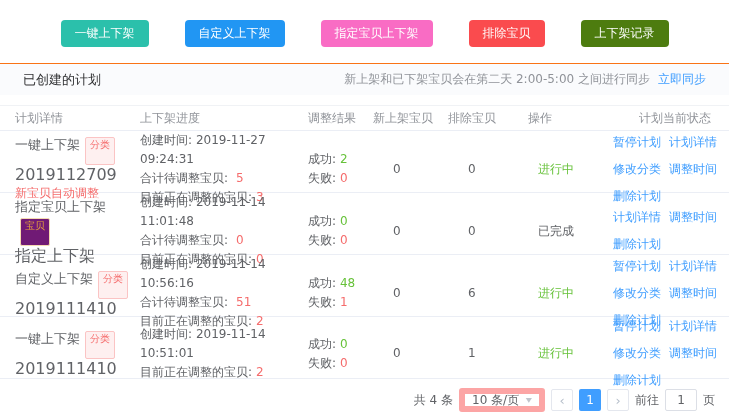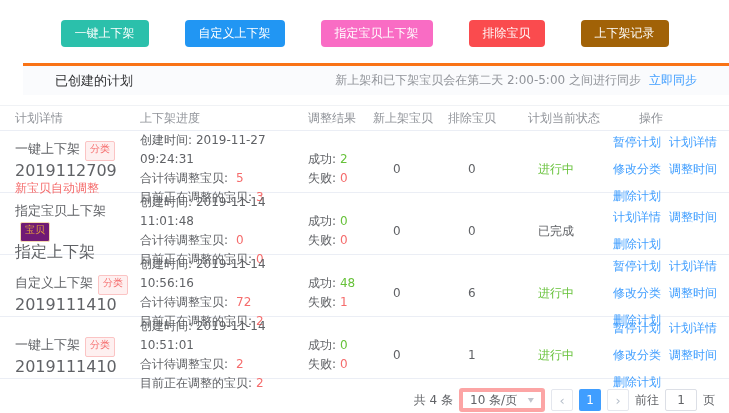--- a/index.html
+++ b/index.html
@@ -13,67 +13,67 @@
   
   .toolbar { display: flex; justify-content: center; gap: 36px; padding: 20px 0 16px; }
   .btn {
     height: 27px; line-height: 27px; padding: 0 14px; min-width: 76px;
     border: none; border-radius: 4px; color: #fff; font-size: 12px;
     cursor: pointer; text-align: center; font-family: inherit;
   }
   
   .panel-header {
     height: 32px; display: flex; align-items: center; justify-content: space-between;
-    padding: 0 32px; background: #fafbfd; border-top: 3px solid #f97316; margin-left: 23px;
+    padding: 0 23px; background: #fafbfd; border-top: 1px solid #f97316;
   }
   .panel-title { font-size: 13px; color: #303133; }
   .sync { font-size: 12px; color: #909399; display: flex; align-items: center; gap: 8px; }
   .sync-link { color: #409EFF; text-decoration: none; cursor: pointer; }
   
   .table { margin-top: 10px; font-size: 12px; border-radius: 14px; }
   .thead, .tr {
     display: grid;
     grid-template-columns: 125px 168px 65px 75px 80px 85px 1fr;
     padding-left: 15px;
   }
   .thead {
     height: 26px; align-items: center; color: #909399;
     border-top: 1px solid #f0f2f5; border-bottom: 1px solid #ebeef5;
   }
   .thead .th:last-child { padding-left: 26px; }
   .tr { height: 62px; align-items: center; border-bottom: 1px solid #ebeef5; }
   .td { line-height: 19px; }
   .plan-title { font-size: 13px; color: #606266; }
   .tag {
-    display: inline-block; margin-left: 5px; padding: 0 4px; height: 20px;
+    display: inline-block; margin-left: 5px; padding: 0 4px; height: 28px;
     line-height: 14px; font-size: 10px; border-radius: 2px; border: 1px solid transparent;
     vertical-align: 1px;
   }
   .tag[data-type="danger"]  { color: #F56C6C; background: #FEF0F0; border-color: #FBC4C4; }
   .tag[data-type="warning"] { color: #E6A23C; background: #701a75; border-color: #F5DAB1; }
   .plan-sub { color: #606266; font-size: 16px; }
-  .plan-note { color: #F56C6C; font-size: 12px; font-family: Liberation Mono, monospace; }
+  .plan-note { color: #F56C6C; font-size: 12px; }
   .plan-sub:empty, .plan-note:empty, .link:empty { display: none; }
   .val-red { color: #F56C6C; }
   .val-green { color: #67C23A; }
   .gap-l { margin-left: 8px; }
   .col-num { padding-left: 20px; }
   .col-status { padding-left: 10px; }
   .col-actions {
     display: flex; flex-wrap: wrap; align-content: center;
     column-gap: 10px; row-gap: 7px; width: 112px; gap: 8px;
   }
   .link { color: #409EFF; font-size: 12px; text-decoration: none; cursor: pointer; white-space: nowrap; }
   
   .pager {
     display: flex; align-items: center; justify-content: flex-end;
     gap: 6px; padding: 9px 14px 0 0; font-size: 12px; color: #606266;
   }
   .page-size-select {
-    width: 86px; height: 24px; border: 4px solid #fca5a5; border-radius: 3px;
+    width: 86px; height: 24px; border: 6px solid #fca5a5; border-radius: 3px;
     display: flex; align-items: center; justify-content: space-between;
     padding: 0 7px; cursor: pointer; background: #fff;
   }
   .caret { font-size: 8px; color: #c0c4cc; transform: scaleY(0.8); }
   .pg-btn {
     width: 22px; height: 22px; border: 1px solid #e4e7ee; background: #fff;
     border-radius: 2px; color: #b4bdc9; font-size: 13px; line-height: 1;
     cursor: pointer; font-family: inherit;
   }
   .pg-num {
@@ -86,40 +86,40 @@
   }
 </style>
 </head>
 <body>
 
 <div class="toolbar">
   <button class="btn" style="background: rgb(43, 192, 171);">一键上下架</button>
   <button class="btn" style="background: rgb(33, 150, 243);">自定义上下架</button>
   <button class="btn" style="background: rgb(249, 108, 196);">指定宝贝上下架</button>
   <button class="btn" style="background: rgb(250, 75, 78);">排除宝贝</button>
-  <button class="btn" style="background: #a16207;">上下架记录</button>
+  <button class="btn" style="background: #4d7c0f;">上下架记录</button>
 </div>
 
 <div class="panel-header">
   <span class="panel-title">已创建的计划</span>
   <span class="sync">
     <span>新上架和已下架宝贝会在第二天 2:00-5:00 之间进行同步</span>
     <a class="sync-link">立即同步</a>
   </span>
 </div>
 
 <div class="table">
   <div class="thead">
     <div class="th">计划详情</div>
     <div class="th">上下架进度</div>
     <div class="th">调整结果</div>
     <div class="th">新上架宝贝</div>
     <div class="th">排除宝贝</div>
+    <div class="th">操作</div>
     <div class="th">计划当前状态</div>
-    <div class="th">操作</div>
   </div>
 
   <div class="tr">
     <div class="td">
       <div><span class="plan-title">一键上下架</span><span class="tag" data-type="danger">分类</span></div>
       <div class="plan-sub">2019112709</div>
       <div class="plan-note">新宝贝自动调整</div>
     </div>
     <div class="td">
       <div><span>创建时间:</span> <span>2019-11-27 09:24:31</span></div>
@@ -168,21 +168,21 @@
   </div>
 
   <div class="tr">
     <div class="td">
       <div><span class="plan-title">自定义上下架</span><span class="tag" data-type="danger">分类</span></div>
       <div class="plan-sub">2019111410</div>
 
     </div>
     <div class="td">
       <div><span>创建时间:</span> <span>2019-11-14 10:56:16</span></div>
-      <div><span>合计待调整宝贝:</span><span class="val-red gap-l">72</span></div>
+      <div><span>合计待调整宝贝:</span><span class="val-red gap-l">51</span></div>
       <div><span>目前正在调整的宝贝:</span> <span class="val-red">2</span></div>
     </div>
     <div class="td">
       <div><span>成功:</span> <span class="val-green">48</span></div>
       <div><span>失败:</span> <span class="val-red">1</span></div>
     </div>
     <div class="td col-num">0</div>
     <div class="td col-num">6</div>
     <div class="td col-status" style="color: rgb(103, 194, 58);">进行中</div>
     <div class="td col-actions">
@@ -195,21 +195,20 @@
   </div>
 
   <div class="tr">
     <div class="td">
       <div><span class="plan-title">一键上下架</span><span class="tag" data-type="danger">分类</span></div>
       <div class="plan-sub">2019111410</div>
 
     </div>
     <div class="td">
       <div><span>创建时间:</span> <span>2019-11-14 10:51:01</span></div>
-      <div><span>合计待调整宝贝:</span><span class="val-red gap-l">2</span></div>
       <div><span>目前正在调整的宝贝:</span> <span class="val-red">2</span></div>
     </div>
     <div class="td">
       <div><span>成功:</span> <span class="val-green">0</span></div>
       <div><span>失败:</span> <span class="val-red">0</span></div>
     </div>
     <div class="td col-num">0</div>
     <div class="td col-num">1</div>
     <div class="td col-status" style="color: rgb(103, 194, 58);">进行中</div>
     <div class="td col-actions">

